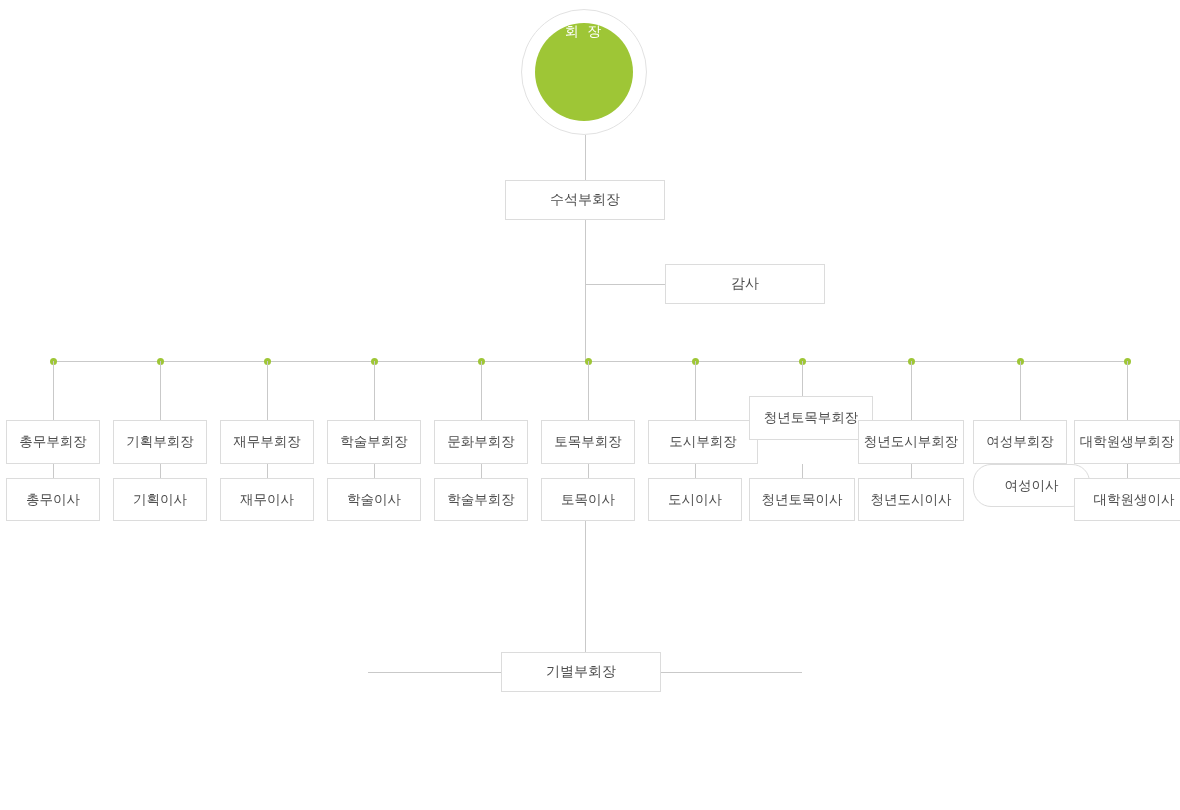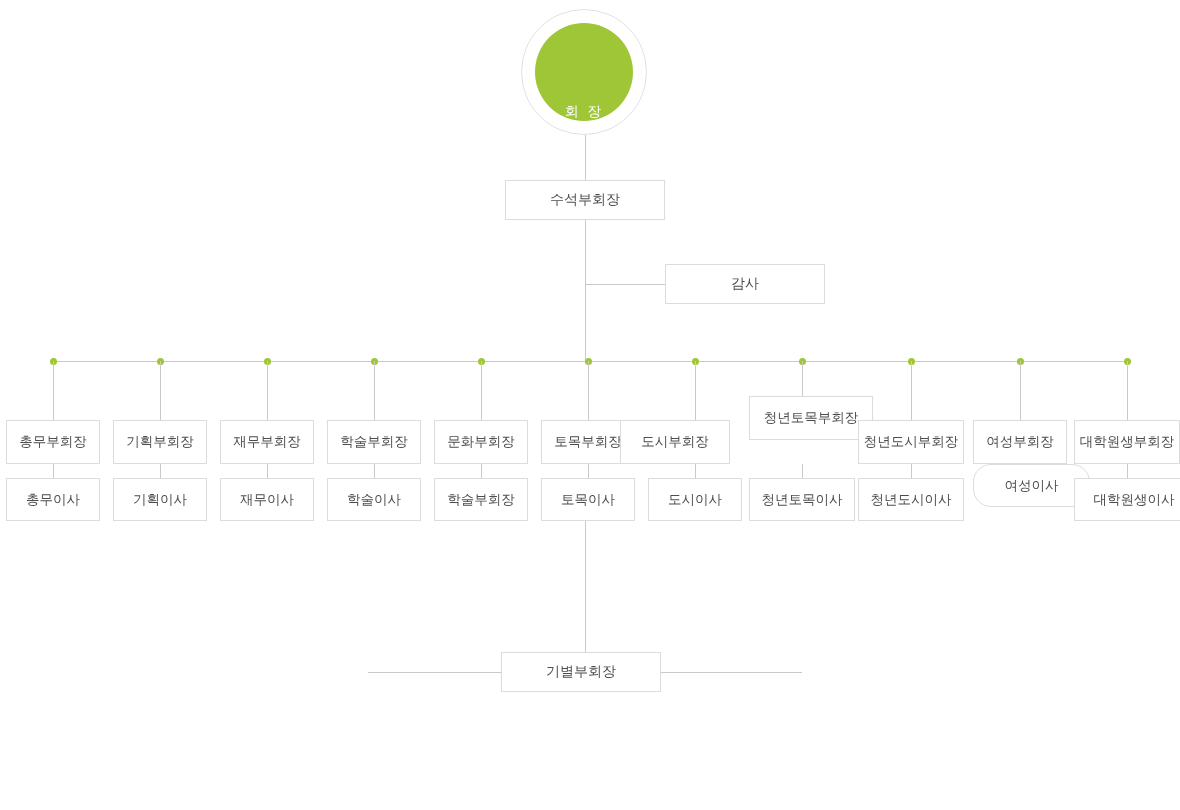--- a/index.html
+++ b/index.html
@@ -51,21 +51,21 @@
   }
   .circle-inner {
     position: absolute;
     left: 535px;
     top: 23px;
     width: 98px;
     height: 98px;
     border-radius: 50%;
     background: #9ec636;
     display: flex;
-    align-items: flex-end;
+    align-items: flex-start;
     justify-content: center;
   }
   .circle-inner .label {
     color: #ffffff;
     font-size: 14px;
     letter-spacing: 2px;
     font-weight: normal;
   }
 
   
@@ -160,21 +160,21 @@
       <div class="line-v" style="left: 588px; top: 361px; height: 59px;"></div>
       <div class="node small" style="left: 541px; top: 420px; width: 94px;">
         <span>토목부회장</span>
       </div>
       <div class="line-v" style="left: 588px; top: 464px; height: 14px;"></div>
       <div class="node small2" style="left: 541px; top: 478px; width: 94px;">
         <span>토목이사</span>
       </div>
       <div class="dot" style="left: 691.5px; top: 358px;"></div>
       <div class="line-v" style="left: 695px; top: 361px; height: 59px;"></div>
-      <div class="node small" style="left: 620px; top: 420px; width: 110px;">
+      <div class="node small" style="left: 648px; top: 420px; width: 110px;">
         <span>도시부회장</span>
       </div>
       <div class="line-v" style="left: 695px; top: 464px; height: 14px;"></div>
       <div class="node small2" style="left: 648px; top: 478px; width: 94px;">
         <span>도시이사</span>
       </div>
       <div class="dot" style="left: 798.5px; top: 358px;"></div>
       <div class="line-v" style="left: 802px; top: 361px; height: 59px;"></div>
       <div class="node small" style="left: 749px; top: 396px; width: 124px;">
         <span>청년토목부회장</span>

